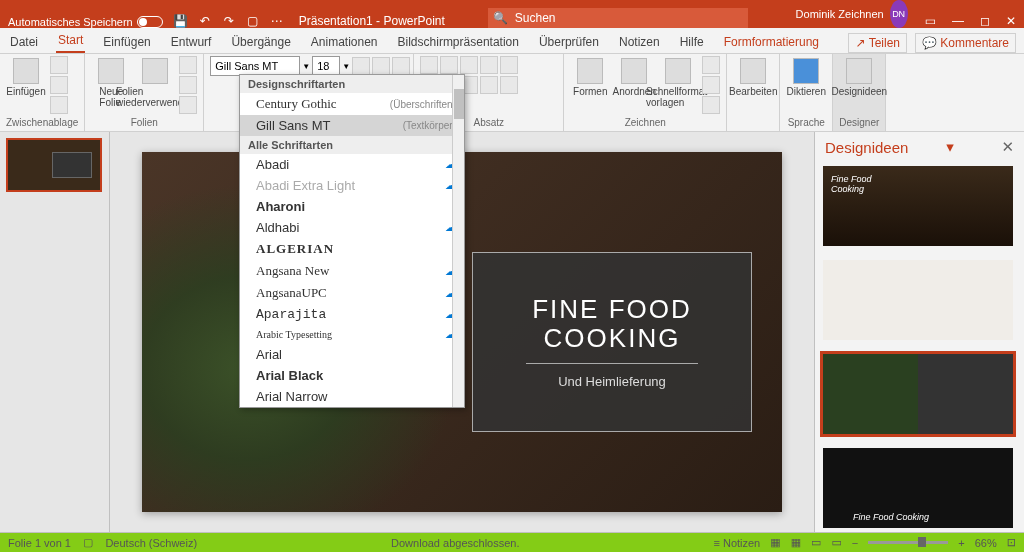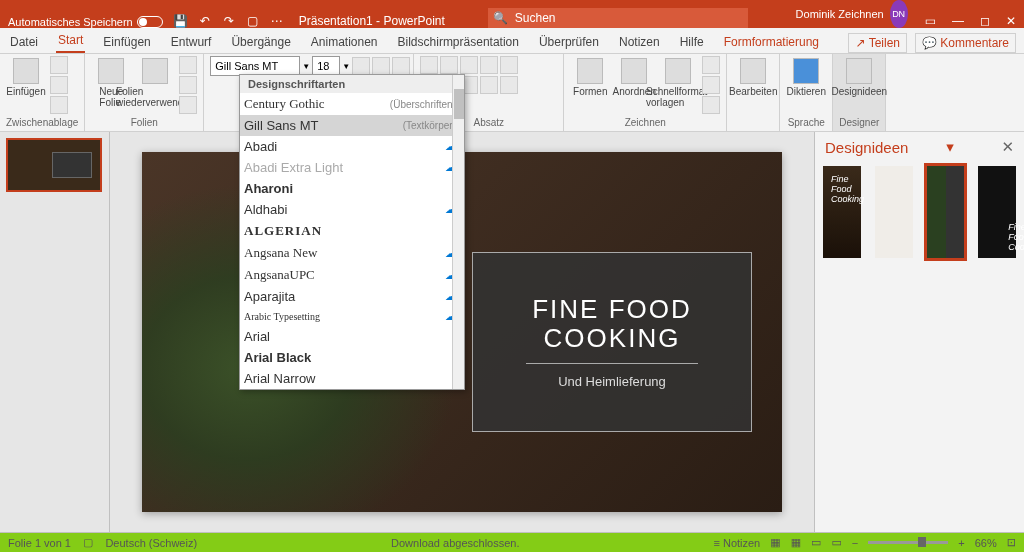--- a/index.html
+++ b/index.html
@@ -38,30 +38,30 @@
 .thumb .mini{position:absolute;right:8px;top:12px;width:40px;height:26px;background:#333;border:1px solid #666}
 .canvas{flex:1;display:flex;align-items:center;justify-content:center;position:relative}
 .slide{width:640px;height:360px;background:linear-gradient(135deg,#4a3527 0%,#2a1d14 100%);position:relative;box-shadow:0 2px 8px rgba(0,0,0,0.3)}
 .slide::before{content:"";position:absolute;left:0;top:0;width:55%;height:100%;background:radial-gradient(ellipse at 30% 60%,#3a5a2a 0%,#2a4020 30%,transparent 60%);opacity:0.8}
 .titlebox{position:absolute;right:30px;top:100px;width:280px;height:180px;background:rgba(50,50,50,0.85);border:1px solid #aaa;display:flex;flex-direction:column;align-items:center;justify-content:center;padding:16px}
 .titlebox h1{color:#fff;font-size:26px;font-weight:300;letter-spacing:2px;text-align:center;line-height:1.1}
 .titlebox hr{width:70%;border:none;border-top:1px solid #aaa;margin:10px 0}
 .titlebox .sub{color:#ddd;font-size:13px}
 .fontdrop{position:absolute;left:239px;top:74px;width:226px;background:#fff;border:1px solid #999;box-shadow:2px 2px 6px rgba(0,0,0,0.3);z-index:100;max-height:400px;overflow:hidden}
 .fontdrop .hdr{background:#eee;padding:3px 8px;font-size:11px;color:#555;font-weight:bold}
-.fontdrop .item{padding:3px 8px 3px 4px;font-size:13px;color:#333;display:flex;align-items:center;cursor:pointer}
+.fontdrop .item{padding:3px 8px 3px 16px;font-size:13px;color:#333;display:flex;align-items:center;cursor:pointer}
 .fontdrop .item:hover,.fontdrop .item.sel{background:#d5d5d5}
 .fontdrop .item .desc{margin-left:auto;font-size:10px;color:#888}
 .fontdrop .item .cloud{margin-left:auto;color:#0078d4;font-size:11px}
 .fontdrop .scrollbar{position:absolute;right:0;top:0;width:12px;height:100%;background:#f0f0f0;border-left:1px solid #ccc}
 .fontdrop .scrollbar .thumb2{position:absolute;top:14px;width:10px;left:1px;height:30px;background:#c0c0c0}
 .sidepanel{width:210px;background:#f3f3f3;border-left:1px solid #c0c0c0;display:flex;flex-direction:column}
 .sidepanel .head{padding:6px 10px;color:#c43e1c;font-size:15px;display:flex;align-items:center}
 .sidepanel .head .x{margin-left:auto;color:#666;cursor:pointer}
-.ideas{flex:1;overflow:auto;padding:4px 8px;display:flex;flex-direction:row;gap:14px}
+.ideas{flex:1;overflow:auto;padding:4px 8px;display:flex;flex-direction:column;gap:14px}
 .idea{width:190px;height:92px;background:#222;position:relative;cursor:pointer}
 .idea.sel{outline:3px solid #c43e1c}
 .idea .lbl{color:#fff;font-size:9px;font-style:italic;position:absolute}
 .statusbar{height:20px;background:#84cc16;border-top:1px solid #c0c0c0;display:flex;align-items:center;padding:0 8px;font-size:11px;color:#555;gap:12px}
 .statusbar .right{margin-left:auto;display:flex;gap:10px;align-items:center}
 .zoomslider{width:80px;height:3px;background:#999;position:relative}
 .zoomslider::after{content:"";position:absolute;width:8px;height:10px;background:#666;top:-4px;left:50px}
 </style>
 </head>
 <body>
@@ -296,20 +296,21 @@
     </div>
   <div class="hdr">Designschriftarten</div>
   <div class="item">
       <span style="font-family:'Century Gothic'">Century Gothic</span>
       <span class="desc">(Überschriften)</span>
     </div>
   <div class="item sel">
       <span>Gill Sans MT</span>
       <span class="desc">(Textkörper)</span>
     </div>
+  <div class="hdr">Alle Schriftarten</div>
   <div class="item">
       <span>Abadi</span>
       <span class="cloud">☁</span>
     </div>
   <div class="item" style="color:#aaa">
       <span>Abadi Extra Light</span>
       <span class="cloud">☁</span>
     </div>
   <div class="item">
       <span style="font-weight:bold">Aharoni</span>
@@ -323,21 +324,21 @@
     </div>
   <div class="item">
       <span style="font-family:serif">Angsana New</span>
       <span class="cloud">☁</span>
     </div>
   <div class="item">
       <span style="font-family:serif">AngsanaUPC</span>
       <span class="cloud">☁</span>
     </div>
   <div class="item">
-      <span style="font-family:Liberation Sans, sans-serif">Aparajita</span>
+      <span style="font-family:Liberation Mono, monospace">Aparajita</span>
       <span class="cloud">☁</span>
     </div>
   <div class="item">
       <span style="font-size:10px;font-family:serif">Arabic Typesetting</span>
       <span class="cloud">☁</span>
     </div>
   <div class="item">
       <span>Arial</span>
     </div>
   <div class="item">

